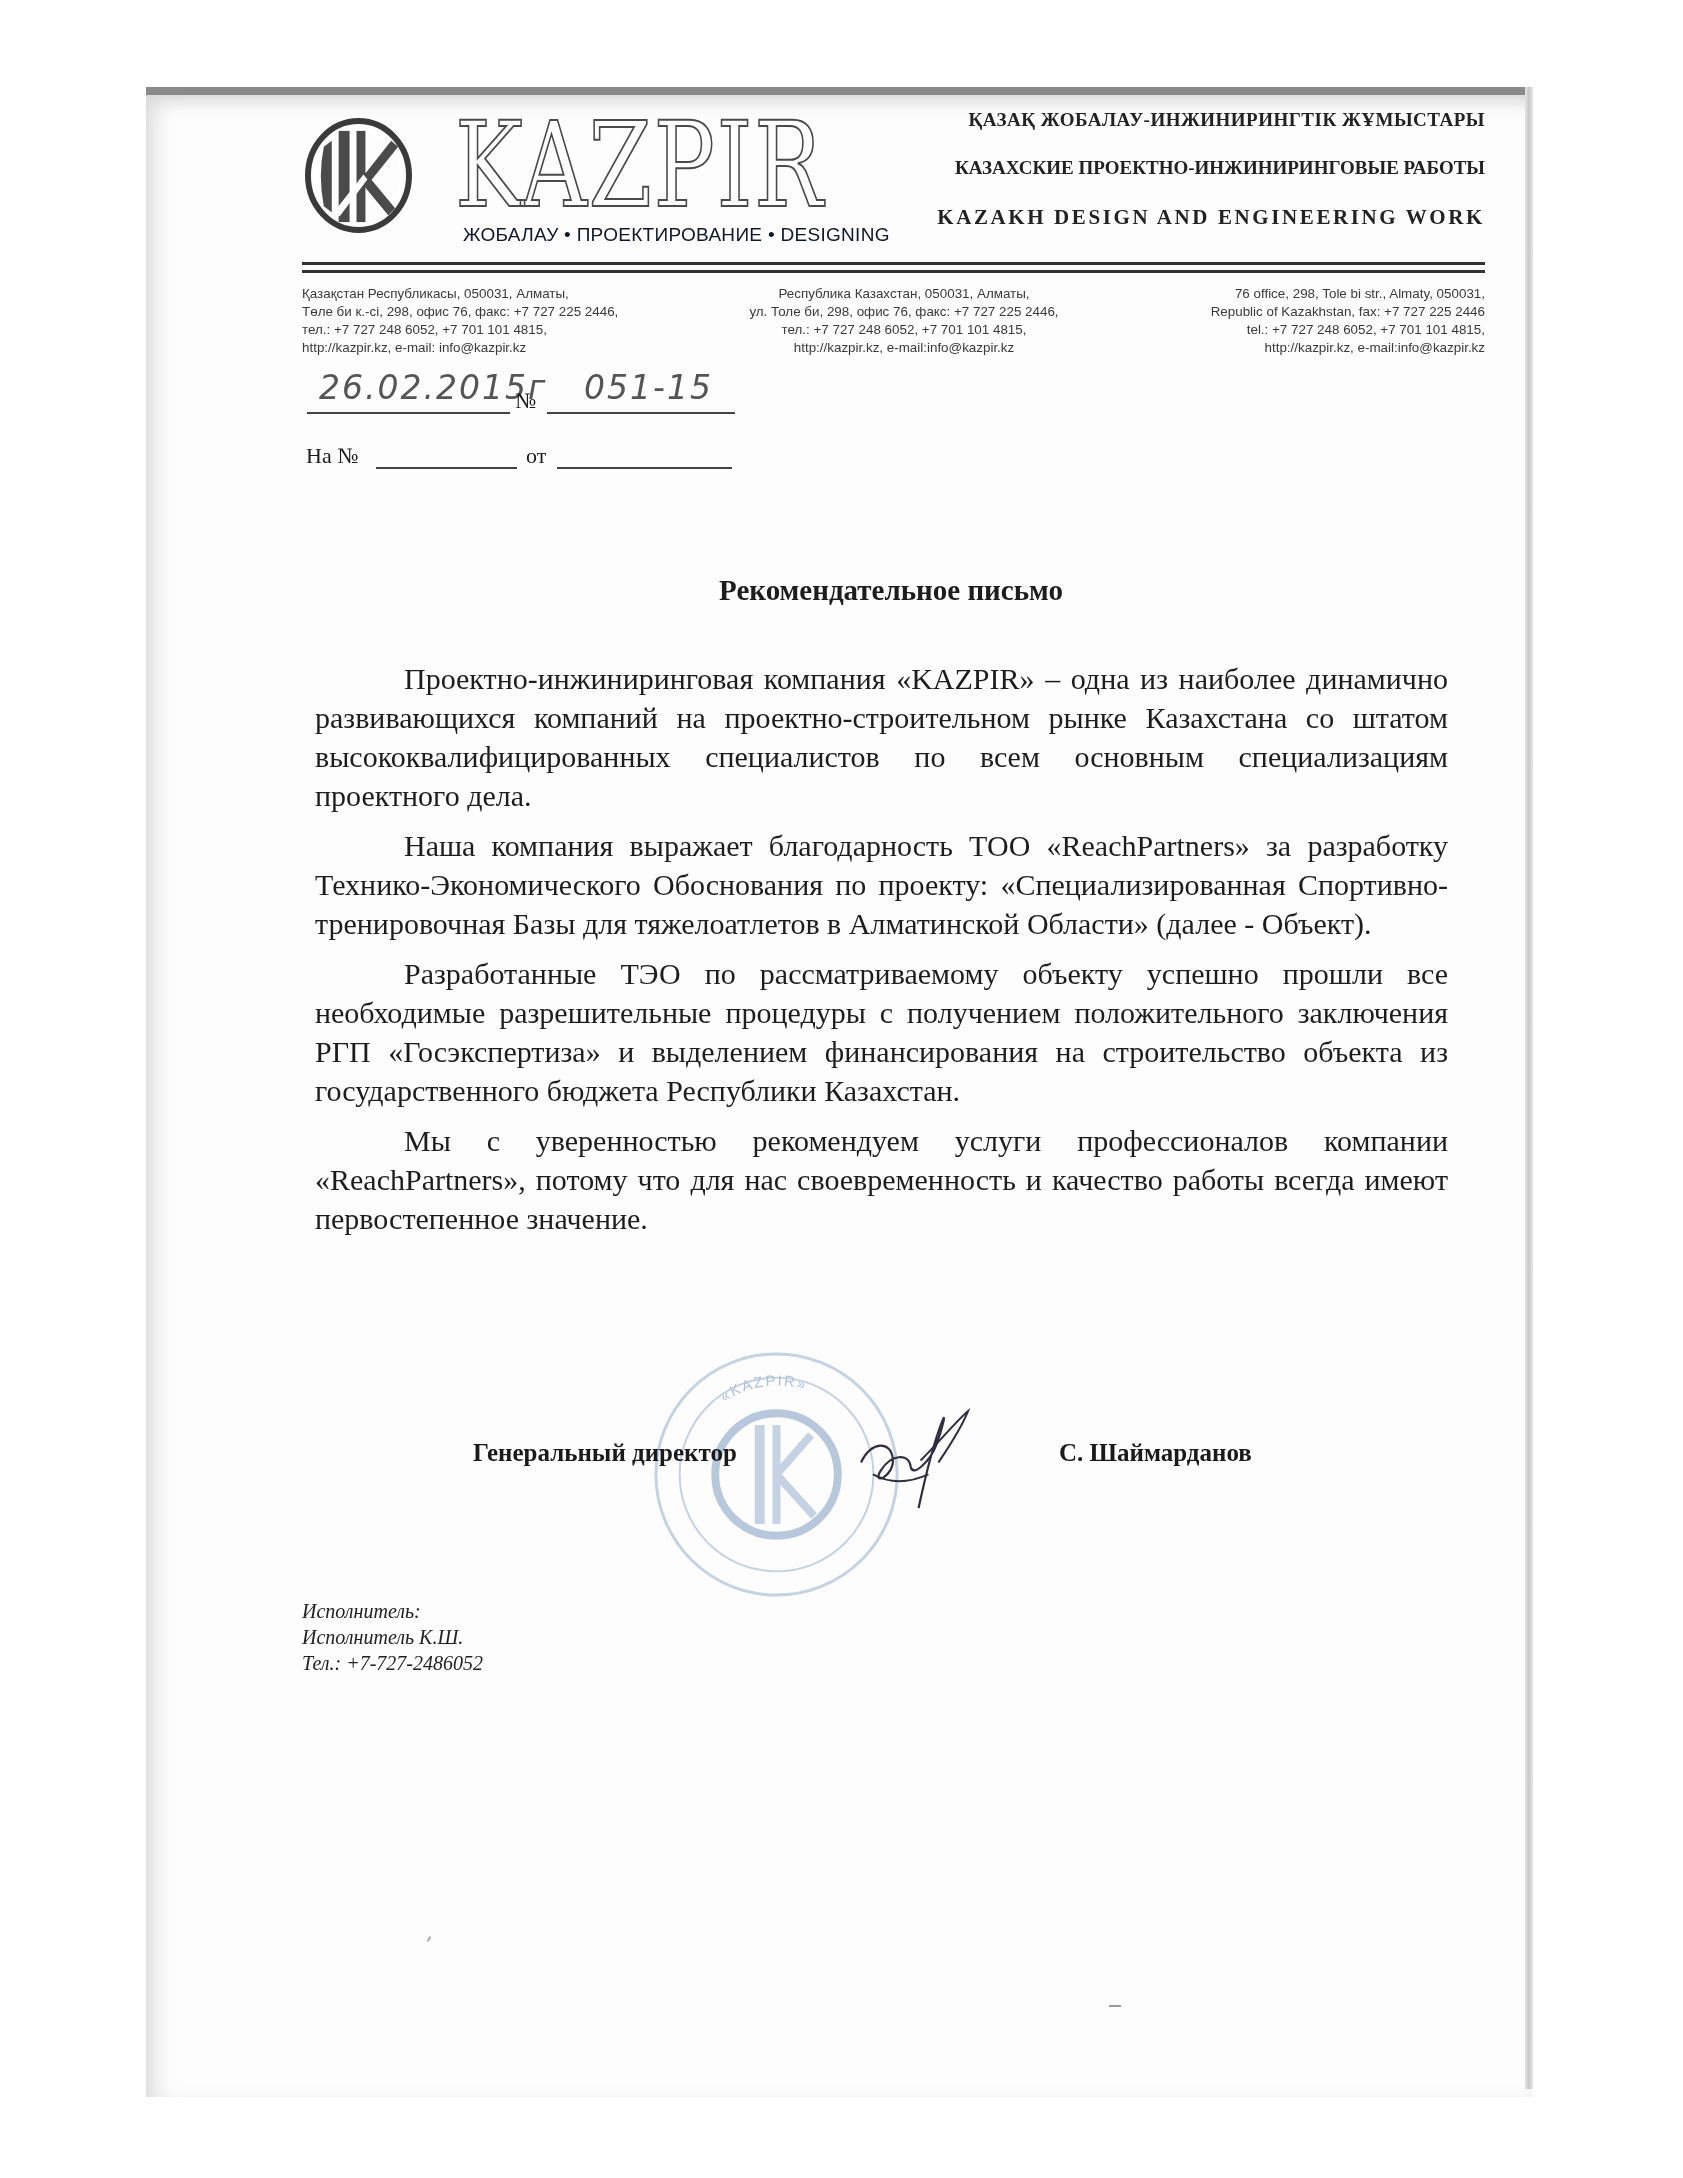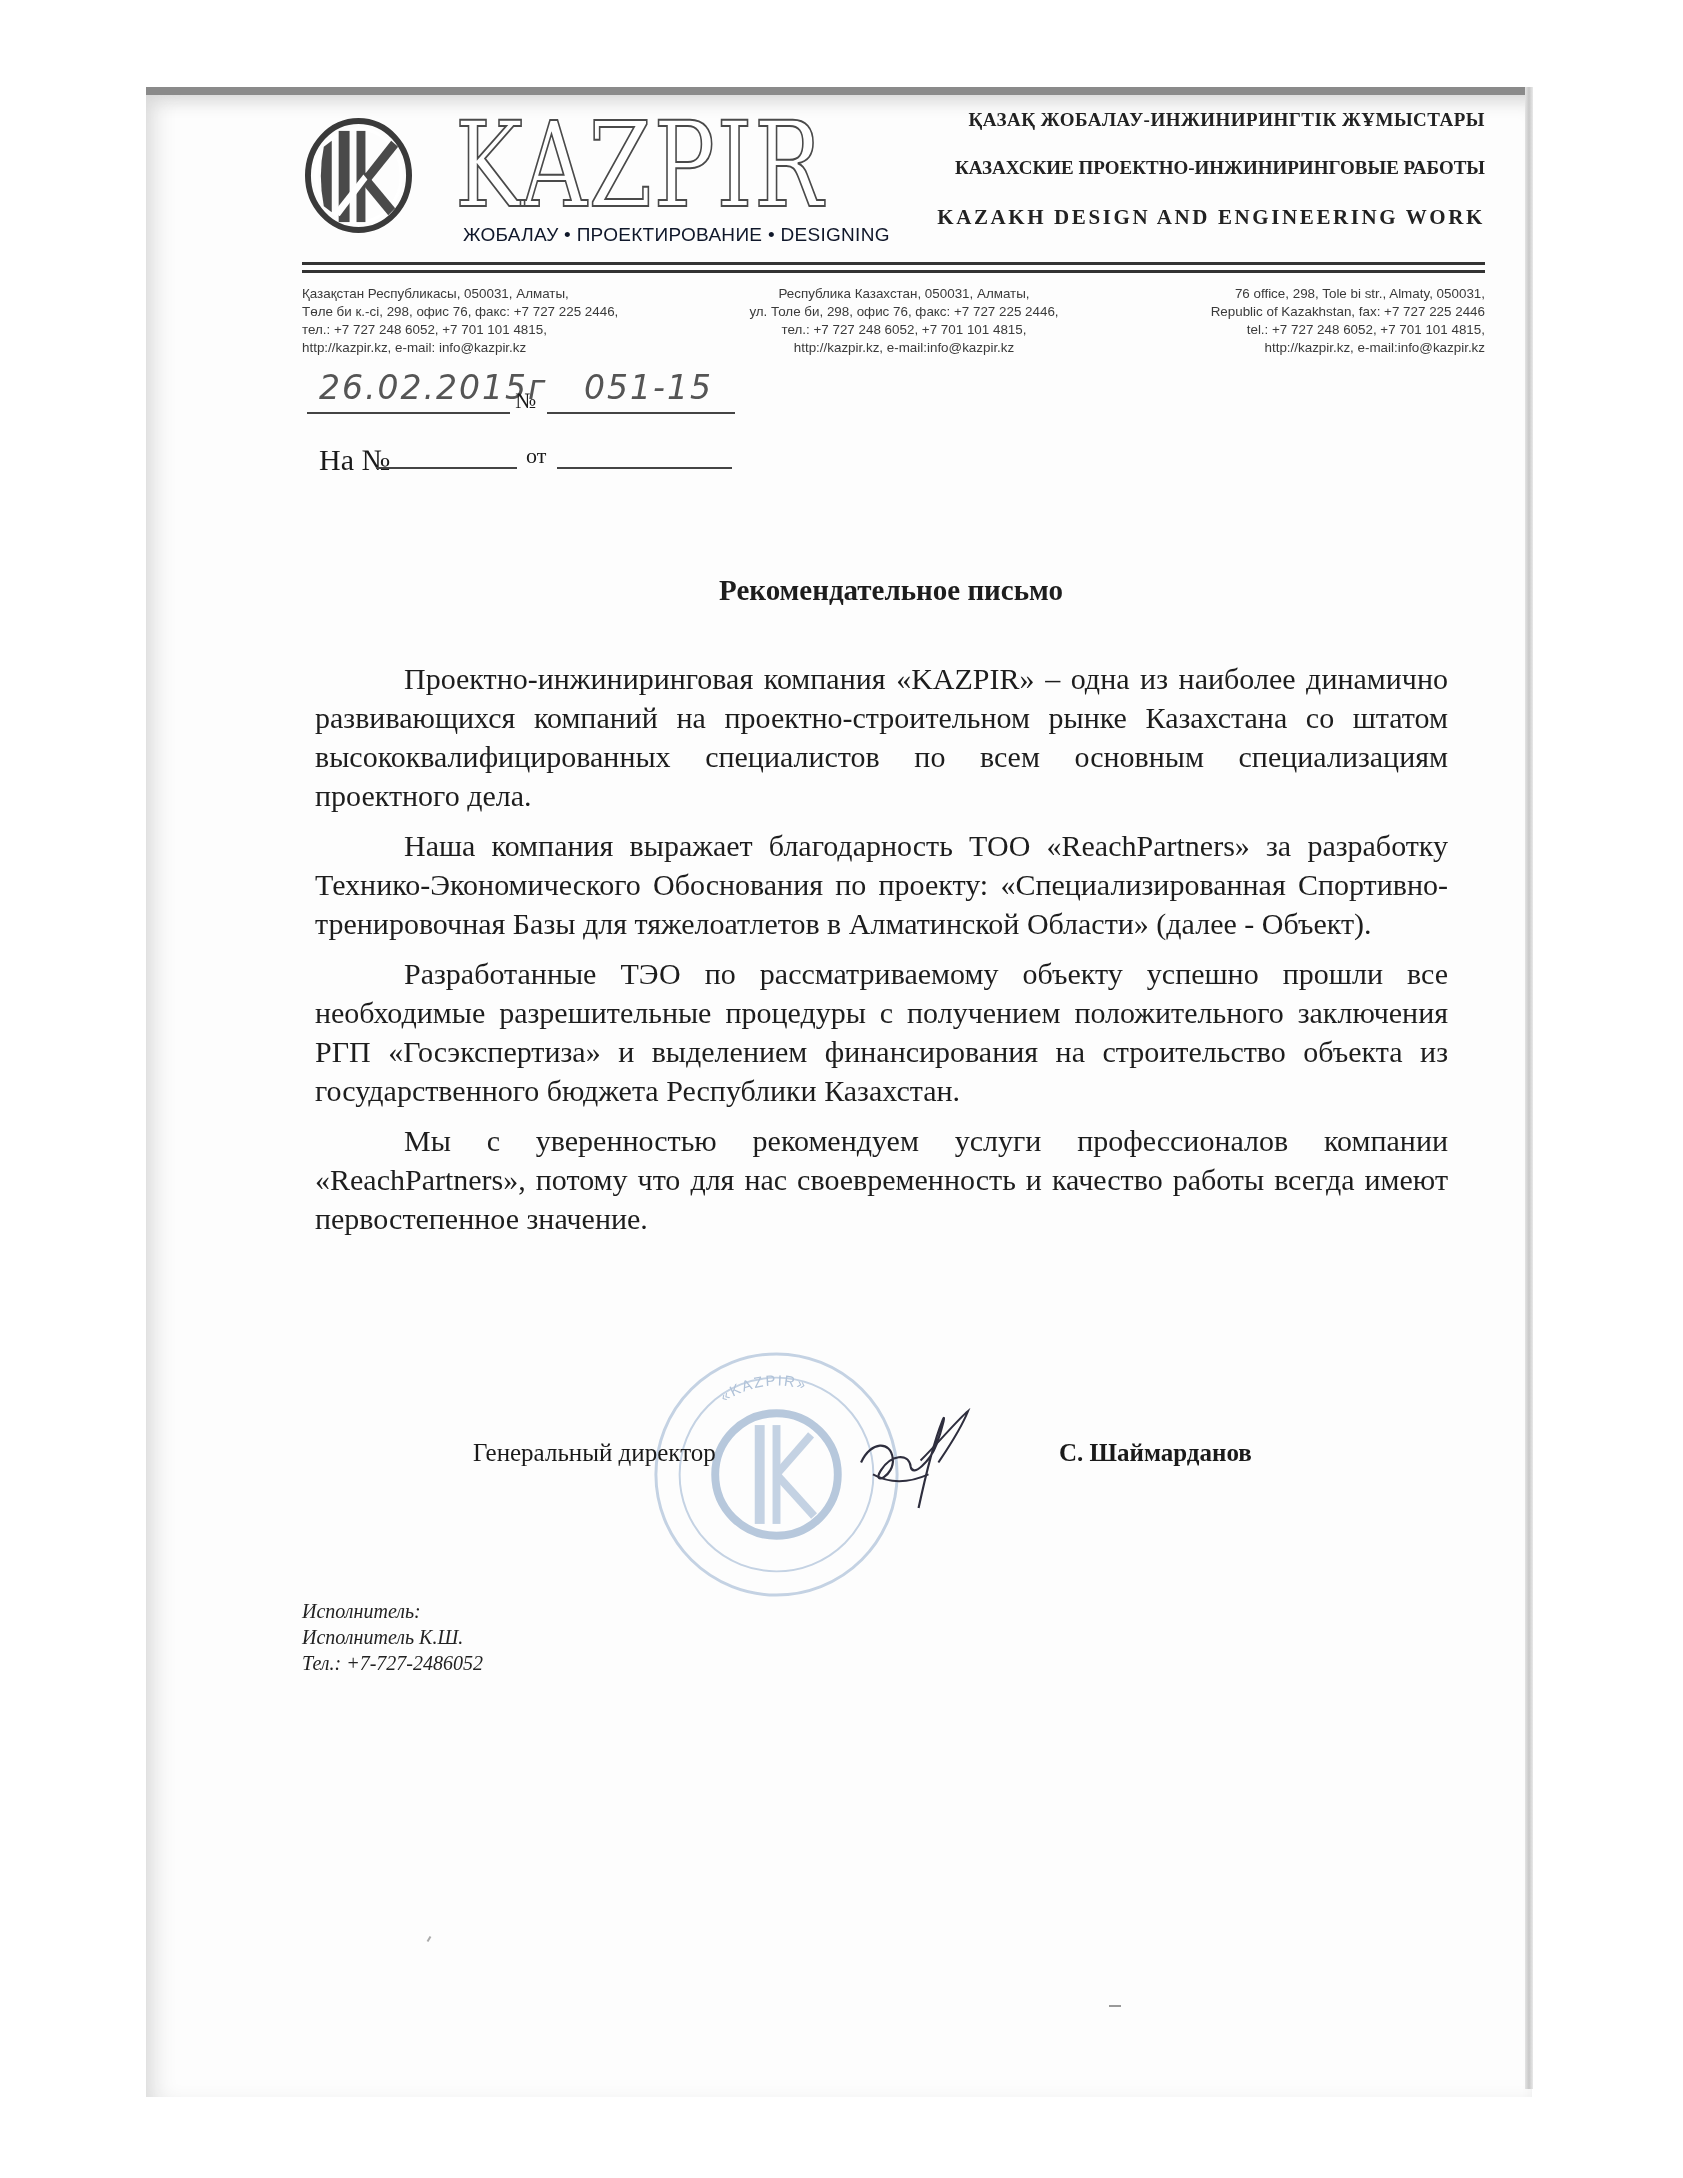--- a/index.html
+++ b/index.html
@@ -67,42 +67,42 @@
   .addr-en { right: 198px; text-align: right; }
   .hand {
     font-family: "DejaVu Sans", sans-serif; font-style: italic;
     font-size: 33px; color: #555; letter-spacing: 2px;
   }
   .ref-date { position: absolute; left: 319px; top: 368px; }
   .ref-num  { position: absolute; left: 584px; top: 368px; }
   .ref-line1 { position: absolute; left: 307px; top: 412px; width: 203px; height: 1.5px; background: #444; }
   .ref-no-label { position: absolute; left: 515px; top: 388px; font-size: 22px; }
   .ref-line2 { position: absolute; left: 547px; top: 412px; width: 188px; height: 1.5px; background: #444; }
-  .ref2-label { position: absolute; left: 319px; top: 443px; font-size: 30px; }
+  .ref2-label { position: absolute; left: 306px; top: 443px; font-size: 22px; }
   .ref2-line1 { position: absolute; left: 376px; top: 467px; width: 141px; height: 1.5px; background: #444; }
   .ref2-from { position: absolute; left: 526px; top: 443px; font-size: 22px; }
   .ref2-line2 { position: absolute; left: 557px; top: 467px; width: 175px; height: 1.5px; background: #444; }
 
   
   .title {
     position: absolute; left: 0; width: 1782px; top: 574px;
     text-align: center; font-weight: bold; font-size: 29px; color: #1d1d1d;
   }
   .body {
     position: absolute; left: 304px; top: 648px; width: 1155px;
     font-size: 30px; line-height: 39px; color: #1d1d1d;
   }
   .body p {
     margin: 11px; text-align: justify; text-align-last: left;
     text-indent: 89px;
   }
 
   
   .stamp { position: absolute; left: 648px; top: 1346px; width: 257px; height: 257px; }
-  .sig-title { position: absolute; left: 473px; top: 1439px; font-weight: normal; font-size: 25px; }
+  .sig-title { position: absolute; left: 473px; top: 1439px; font-weight: bold; font-size: 25px; }
   .signature { position: absolute; left: 851px; top: 1401px; width: 149px; height: 119px; }
   .sig-name { position: absolute; left: 1059px; top: 1439px; font-weight: bold; font-size: 25px; }
 
   .exec {
     position: absolute; left: 302px; top: 1598px;
     font-style: italic; font-size: 20px; line-height: 26px; color: #222;
   }
   .mark1 { position: absolute; left: 426px; top: 1938px; width: 6px; height: 2px; background: #aaa; transform: rotate(-60deg); }
   .mark2 { position: absolute; left: 1109px; top: 2005px; width: 12px; height: 2px; background: #999; }
 </style>

